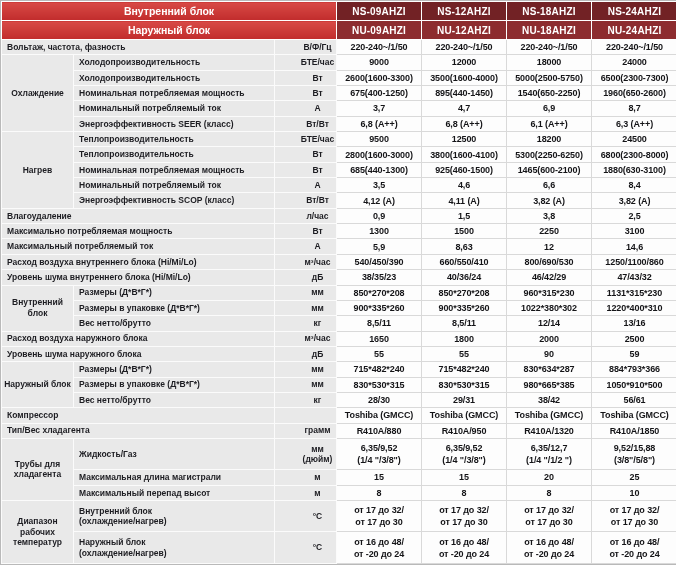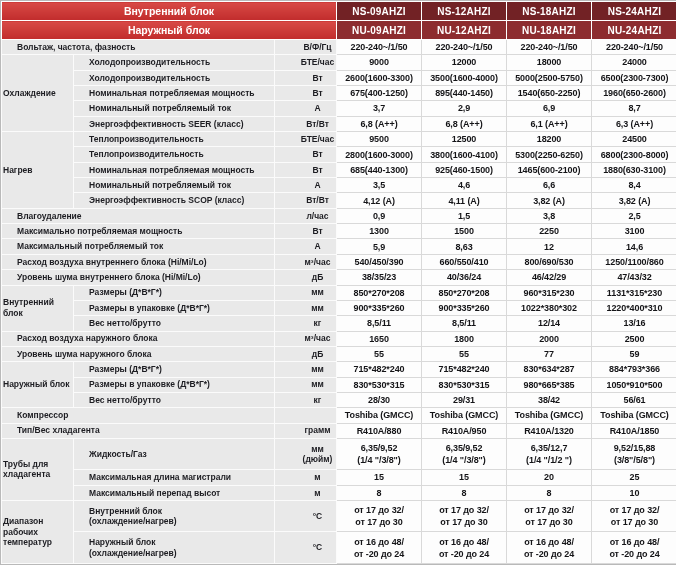--- a/index.html
+++ b/index.html
@@ -23,22 +23,22 @@
     border:1px solid #ffffff; letter-spacing:.2px;margin-left:8px;
   }
   .model.ns { background:#722225; }
   .model.nu { background:#8d2c2f; }
 
   
   .group-cell, .param-cell, .unit-cell {
     background:#e9e9e9; border:1px solid #fbfbfb;
     color:#1d1d22; font-weight:bold; font-size:8.5px; line-height:1.25;
   }
-  .group-cell { text-align:left; white-space:pre-line; }
-  .param-cell { text-align:left; padding-left:15px; white-space:pre-line; }
+  .group-cell { text-align:center; white-space:pre-line; }
+  .param-cell { text-align:left; padding-left:5px; white-space:pre-line; }
   .unit-cell  { text-align:center;padding-left:25px; }
 
   
   .value-cell {
     background:#fdfdfd; border:1px solid #d9d9d9;
     text-align:center; font-weight:bold; font-size:9px; color:#141417;
     white-space:pre-line; line-height:1.35; letter-spacing:-0.1px;
   }
   tbody tr { height:15px; }
   tbody tr.tall { height:31px; }
@@ -104,21 +104,21 @@
           <td class="unit-cell">Вт</td>
           <td class="value-cell">675(400-1250)</td>
           <td class="value-cell">895(440-1450)</td>
           <td class="value-cell">1540(650-2250)</td>
           <td class="value-cell">1960(650-2600)</td>
         </tr>
         <tr>
           <td class="param-cell">Номинальный потребляемый ток</td>
           <td class="unit-cell">А</td>
           <td class="value-cell">3,7</td>
-          <td class="value-cell">2,9</td>
+          <td class="value-cell">4,7</td>
           <td class="value-cell">6,9</td>
           <td class="value-cell">8,7</td>
         </tr>
         <tr>
           <td class="param-cell">Энергоэффективность SEER (класс)</td>
           <td class="unit-cell">Вт/Вт</td>
           <td class="value-cell">6,8 (А++)</td>
           <td class="value-cell">6,8 (А++)</td>
           <td class="value-cell">6,1 (А++)</td>
           <td class="value-cell">6,3 (А++)</td>
@@ -235,21 +235,21 @@
           <td class="value-cell">1650</td>
           <td class="value-cell">1800</td>
           <td class="value-cell">2000</td>
           <td class="value-cell">2500</td>
         </tr>
         <tr>
           <td class="param-cell" colspan="2">Уровень шума наружного блока</td>
           <td class="unit-cell">дБ</td>
           <td class="value-cell">55</td>
           <td class="value-cell">55</td>
-          <td class="value-cell">77</td>
+          <td class="value-cell">90</td>
           <td class="value-cell">59</td>
         </tr>
         <tr>
           <td class="group-cell" rowspan="3">Наружный блок</td>
           <td class="param-cell">Размеры (Д*В*Г*)</td>
           <td class="unit-cell">мм</td>
           <td class="value-cell">715*482*240</td>
           <td class="value-cell">715*482*240</td>
           <td class="value-cell">830*634*287</td>
           <td class="value-cell">884*793*366</td>

